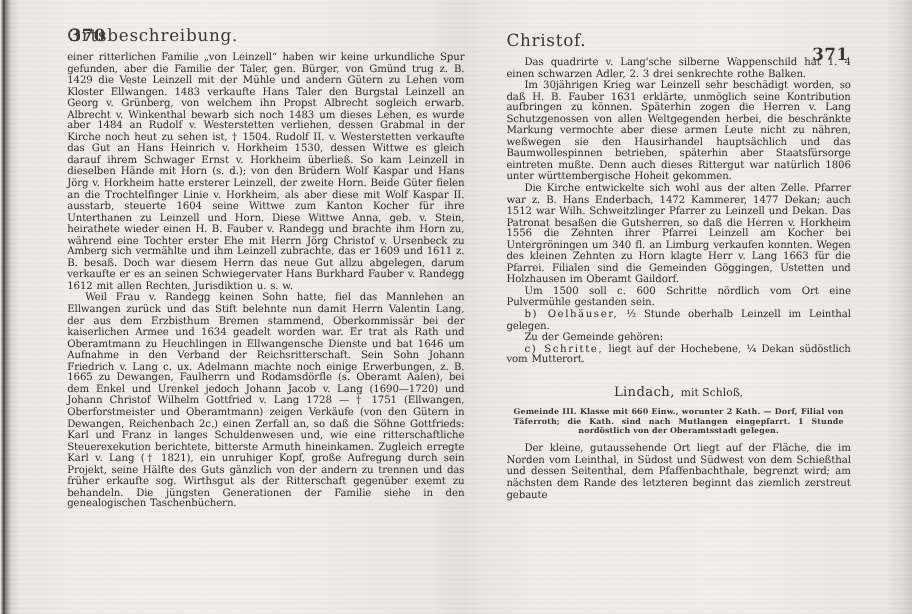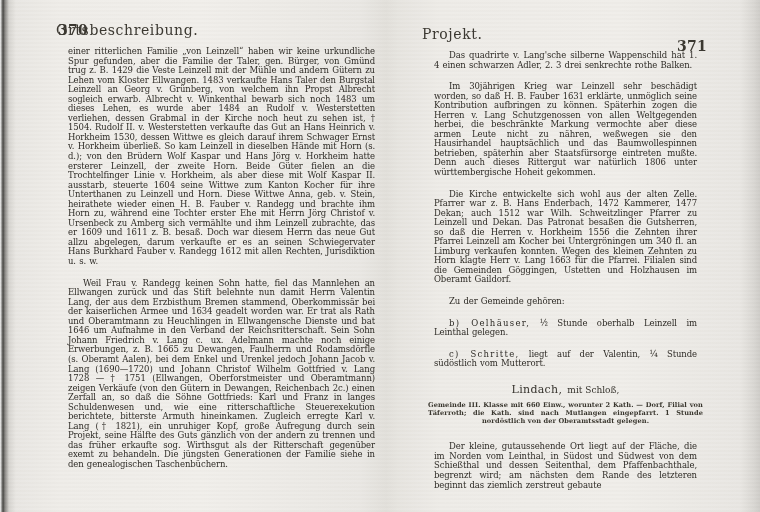--- a/index.html
+++ b/index.html
@@ -41,41 +41,41 @@
   .running-head .title    { position: absolute; left: 0; right: 0; text-align: left; }
 
   .body-text {
     font-size: 8.5px;
     line-height: 9.55px;
     text-align: justify;
     letter-spacing: -0.1px;
     word-spacing: 0.6px;
     color: #2f2c27;
   }
-  .p { margin: 12px; }
+  .p { margin: 0; }
   .p.indent { text-indent: 15px; }
   .term { letter-spacing: 1.3px; }
 
   .section-heading {
     text-align: center;
     margin: 13px 0 5px 0;
     line-height: 12px;
   }
   .section-heading .main   { font-weight: normal; font-size: 11px; letter-spacing: 0.3px; }
   .section-heading .suffix { font-size: 9px; }
 
   .section-note {
     font-size: 6.6px;
     line-height: 8.2px;
     text-align: justify;
     text-align-last: center;
     font-weight: bold;
     letter-spacing: 0.1px;
     color: #3a372f;
-    margin: 0 6px 17px 6px;
+    margin: 0 6px 7px 6px;
   }
 </style>
 </head>
 <body>
 
 <div id="scan">
   <div class="texture"></div>
 
   <div class="page" id="page-left">
     <div class="running-head">
@@ -83,30 +83,31 @@
       <span class="title">Ortsbeschreibung.</span>
     </div>
     <div class="body-text">
       <p class="p">einer ritterlichen Familie „von Leinzell“ haben wir keine urkundliche Spur gefunden, aber die Familie der Taler, gen. Bürger, von Gmünd trug z. B. 1429 die Veste Leinzell mit der Mühle und andern Gütern zu Lehen vom Kloster Ellwangen. 1483 verkaufte Hans Taler den Burgstal Leinzell an Georg v. Grünberg, von welchem ihn Propst Albrecht sogleich erwarb. Albrecht v. Winkenthal bewarb sich noch 1483 um dieses Lehen, es wurde aber 1484 an Rudolf v. Westerstetten verliehen, dessen Grabmal in der Kirche noch heut zu sehen ist, † 1504. Rudolf II. v. Westerstetten verkaufte das Gut an Hans Heinrich v. Horkheim 1530, dessen Wittwe es gleich darauf ihrem Schwager Ernst v. Horkheim überließ. So kam Leinzell in dieselben Hände mit Horn (s. d.); von den Brüdern Wolf Kaspar und Hans Jörg v. Horkheim hatte ersterer Leinzell, der zweite Horn. Beide Güter fielen an die Trochtelfinger Linie v. Horkheim, als aber diese mit Wolf Kaspar II. ausstarb, steuerte 1604 seine Wittwe zum Kanton Kocher für ihre Unterthanen zu Leinzell und Horn. Diese Wittwe Anna, geb. v. Stein, heirathete wieder einen H. B. Fauber v. Randegg und brachte ihm Horn zu, während eine Tochter erster Ehe mit Herrn Jörg Christof v. Ursenbeck zu Amberg sich vermählte und ihm Leinzell zubrachte, das er 1609 und 1611 z. B. besaß. Doch war diesem Herrn das neue Gut allzu abgelegen, darum verkaufte er es an seinen Schwiegervater Hans Burkhard Fauber v. Randegg 1612 mit allen Rechten, Jurisdiktion u. s. w.</p>
       <p class="p indent">Weil Frau v. Randegg keinen Sohn hatte, fiel das Mannlehen an Ellwangen zurück und das Stift belehnte nun damit Herrn Valentin Lang, der aus dem Erzbisthum Bremen stammend, Oberkommissär bei der kaiserlichen Armee und 1634 geadelt worden war. Er trat als Rath und Oberamtmann zu Heuchlingen in Ellwangensche Dienste und bat 1646 um Aufnahme in den Verband der Reichsritterschaft. Sein Sohn Johann Friedrich v. Lang c. ux. Adelmann machte noch einige Erwerbungen, z. B. 1665 zu Dewangen, Faulherrn und Rodamsdörfle (s. Oberamt Aalen), bei dem Enkel und Urenkel jedoch Johann Jacob v. Lang (1690—1720) und Johann Christof Wilhelm Gottfried v. Lang 1728 — † 1751 (Ellwangen, Oberforstmeister und Oberamtmann) zeigen Verkäufe (von den Gütern in Dewangen, Reichenbach 2c.) einen Zerfall an, so daß die Söhne Gottfrieds: Karl und Franz in langes Schuldenwesen und, wie eine ritterschaftliche Steuerexekution berichtete, bitterste Armuth hineinkamen. Zugleich erregte Karl v. Lang († 1821), ein unruhiger Kopf, große Aufregung durch sein Projekt, seine Hälfte des Guts gänzlich von der andern zu trennen und das früher erkaufte sog. Wirthsgut als der Ritterschaft gegenüber exemt zu behandeln. Die jüngsten Generationen der Familie siehe in den genealogischen Taschenbüchern.</p>
     </div>
   </div>
 
   <div class="page" id="page-right">
     <div class="running-head">
-      <span class="title">Projekt.</span>
+      <span class="title">Christof.</span>
       <span class="pageno r">371</span>
     </div>
     <div class="body-text">
       <p class="p indent">Das quadrirte v. Lang'sche silberne Wappenschild hat 1. 4 einen schwarzen Adler, 2. 3 drei senkrechte rothe Balken.</p>
       <p class="p indent">Im 30jährigen Krieg war Leinzell sehr beschädigt worden, so daß H. B. Fauber 1631 erklärte, unmöglich seine Kontribution aufbringen zu können. Späterhin zogen die Herren v. Lang Schutzgenossen von allen Weltgegenden herbei, die beschränkte Markung vermochte aber diese armen Leute nicht zu nähren, weßwegen sie den Hausirhandel hauptsächlich und das Baumwollespinnen betrieben, späterhin aber Staatsfürsorge eintreten mußte. Denn auch dieses Rittergut war natürlich 1806 unter württembergische Hoheit gekommen.</p>
       <p class="p indent">Die Kirche entwickelte sich wohl aus der alten Zelle. Pfarrer war z. B. Hans Enderbach, 1472 Kammerer, 1477 Dekan; auch 1512 war Wilh. Schweitzlinger Pfarrer zu Leinzell und Dekan. Das Patronat besaßen die Gutsherren, so daß die Herren v. Horkheim 1556 die Zehnten ihrer Pfarrei Leinzell am Kocher bei Untergröningen um 340 fl. an Limburg verkaufen konnten. Wegen des kleinen Zehnten zu Horn klagte Herr v. Lang 1663 für die Pfarrei. Filialen sind die Gemeinden Göggingen, Ustetten und Holzhausen im Oberamt Gaildorf.</p>
+      <p class="p indent">Um 1500 soll c. 600 Schritte nördlich vom Ort eine Pulvermühle gestanden sein.</p>
+      <p class="p indent"><span class="term">b) Oelhäuser,</span><span> ½ Stunde oberhalb Leinzell im Leinthal gelegen.</span></p>
       <p class="p indent">Zu der Gemeinde gehören:</p>
-      <p class="p indent"><span class="term">b) Oelhäuser,</span><span> ½ Stunde oberhalb Leinzell im Leinthal gelegen.</span></p>
-      <p class="p indent"><span class="term">c) Schritte,</span><span> liegt auf der Valentin, ¼ Stunde südöstlich vom Mutterort.</span></p>
+      <p class="p indent"><span class="term">c) Schritte,</span><span> liegt auf der Hochebene, ¼ Dekan südöstlich vom Mutterort.</span></p>
     </div>
 
     <div class="section-heading">
       <span class="main">Lindach,</span>
       <span class="suffix"> mit Schloß,</span>
     </div>
     <div class="section-note">Gemeinde III. Klasse mit 660 Einw., worunter 2 Kath. — Dorf, Filial von Täferroth; die Kath. sind nach Mutlangen eingepfarrt. 1 Stunde nordöstlich von der Oberamtsstadt gelegen.</div>
     <div class="body-text">
       <p class="p indent">Der kleine, gutaussehende Ort liegt auf der Fläche, die im Norden vom Leinthal, in Südost und Südwest von dem Schießthal und dessen Seitenthal, dem Pfaffenbachthale, begrenzt wird; am nächsten dem Rande des letzteren beginnt das ziemlich zerstreut gebaute</p>
     </div>

